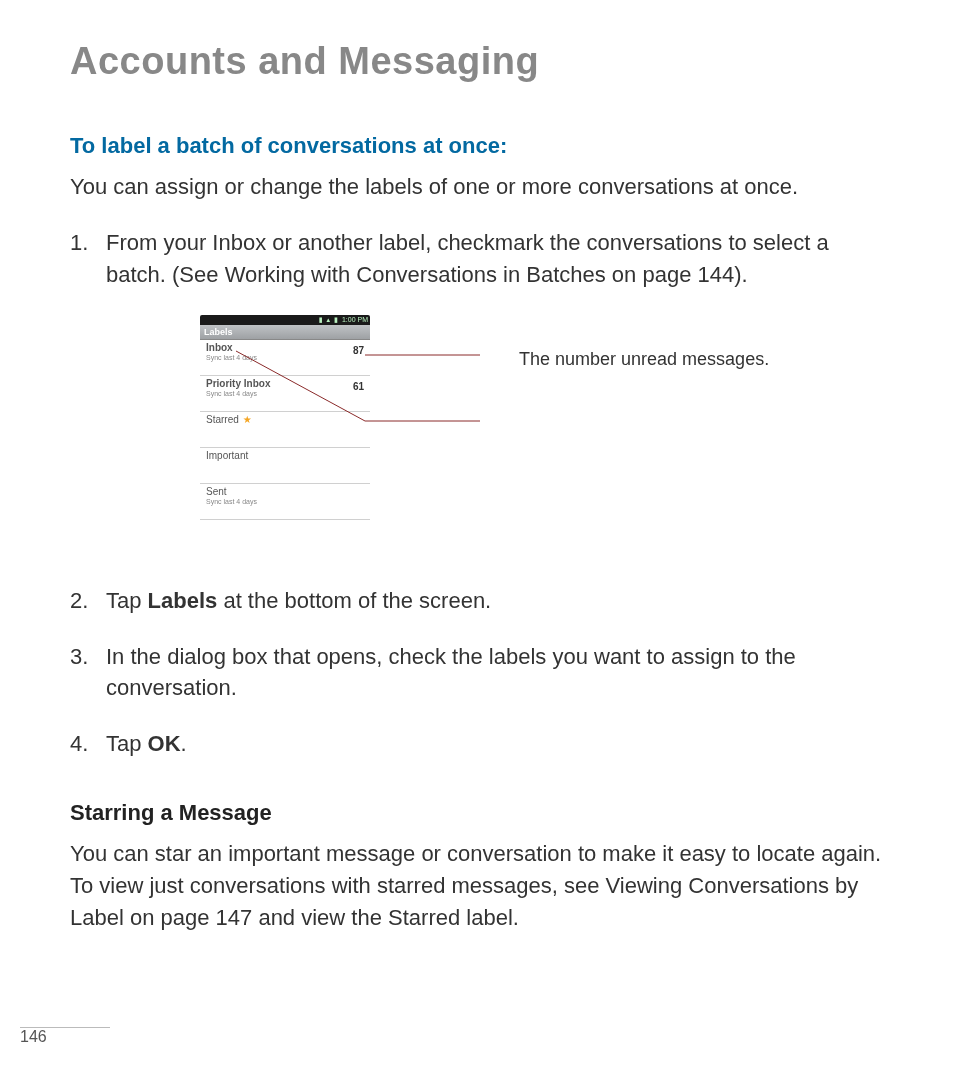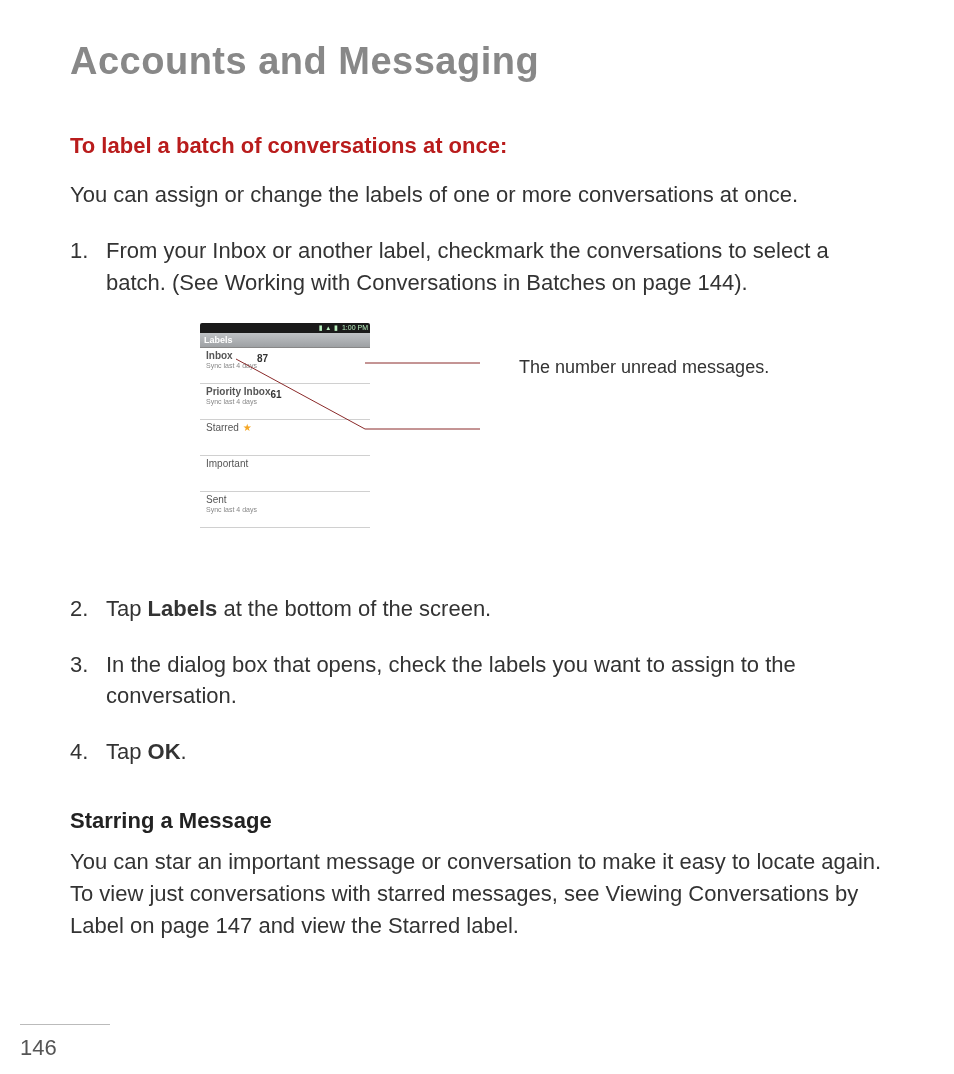--- a/index.html
+++ b/index.html
@@ -16,22 +16,22 @@
   h1.title{
     font-size:38px;
     font-weight:700;
     color:#888;
     margin:0 0 50px 0;
     letter-spacing:0.5px;
   }
   h2.sub{
     font-size:22px;
     font-weight:700;
-    color:#b91c1c;
-    margin:0 0 20px 0;
+    color:#0369a1;
+    margin:0 0 12px 0;
   }
   h2.section{
     font-size:22px;
     font-weight:700;
     color:#222;
     margin:40px 0 8px 0;
   }
   p.body{
     font-size:22px;
     line-height:1.45;
@@ -95,21 +95,21 @@
     line-height:14px;
     padding:0 4px;
     border-bottom:1px solid #888;
   }
   .lrow{
     height:33px;
     border-bottom:1px solid #d0d0d0;
     padding:2px 6px 0 6px;
     display:flex;
     align-items:flex-start;
-    justify-content:flex-start;
+    justify-content:space-between;
     font-size:10px;
     color:#555;
   }
   .lrow .ln{
     display:flex;flex-direction:column;
   }
   .lrow .ln .t{font-weight:700;}
   .lrow .ln .t.nb{font-weight:400;}
   .lrow .ln .s{font-size:7px;color:#888;margin-top:1px;}
   .lrow .cnt{font-size:10px;font-weight:700;color:#333;padding-top:3px;}
@@ -132,25 +132,24 @@
     position:absolute;
     left:0;top:0;
     width:700px;height:230px;
     pointer-events:none;
   }
   svg.callouts line{stroke:#8a2a2a;stroke-width:1;}
 
   
   .pagenum{
     position:absolute;
-    left:20px;bottom:13px;
-    font-size:22px;
+    left:20px;bottom:28px;
+    font-size:16px;
     color:#555;
     border-top:1px solid #bbb;
-    padding-top:10px;
     width:90px;
   }
 </style>
 </head>
 <body>
 
 <div class="page">
   <h1 class="title">Accounts and Messaging</h1>
 
   <h2 class="sub">To label a batch of conversations at once:</h2>

